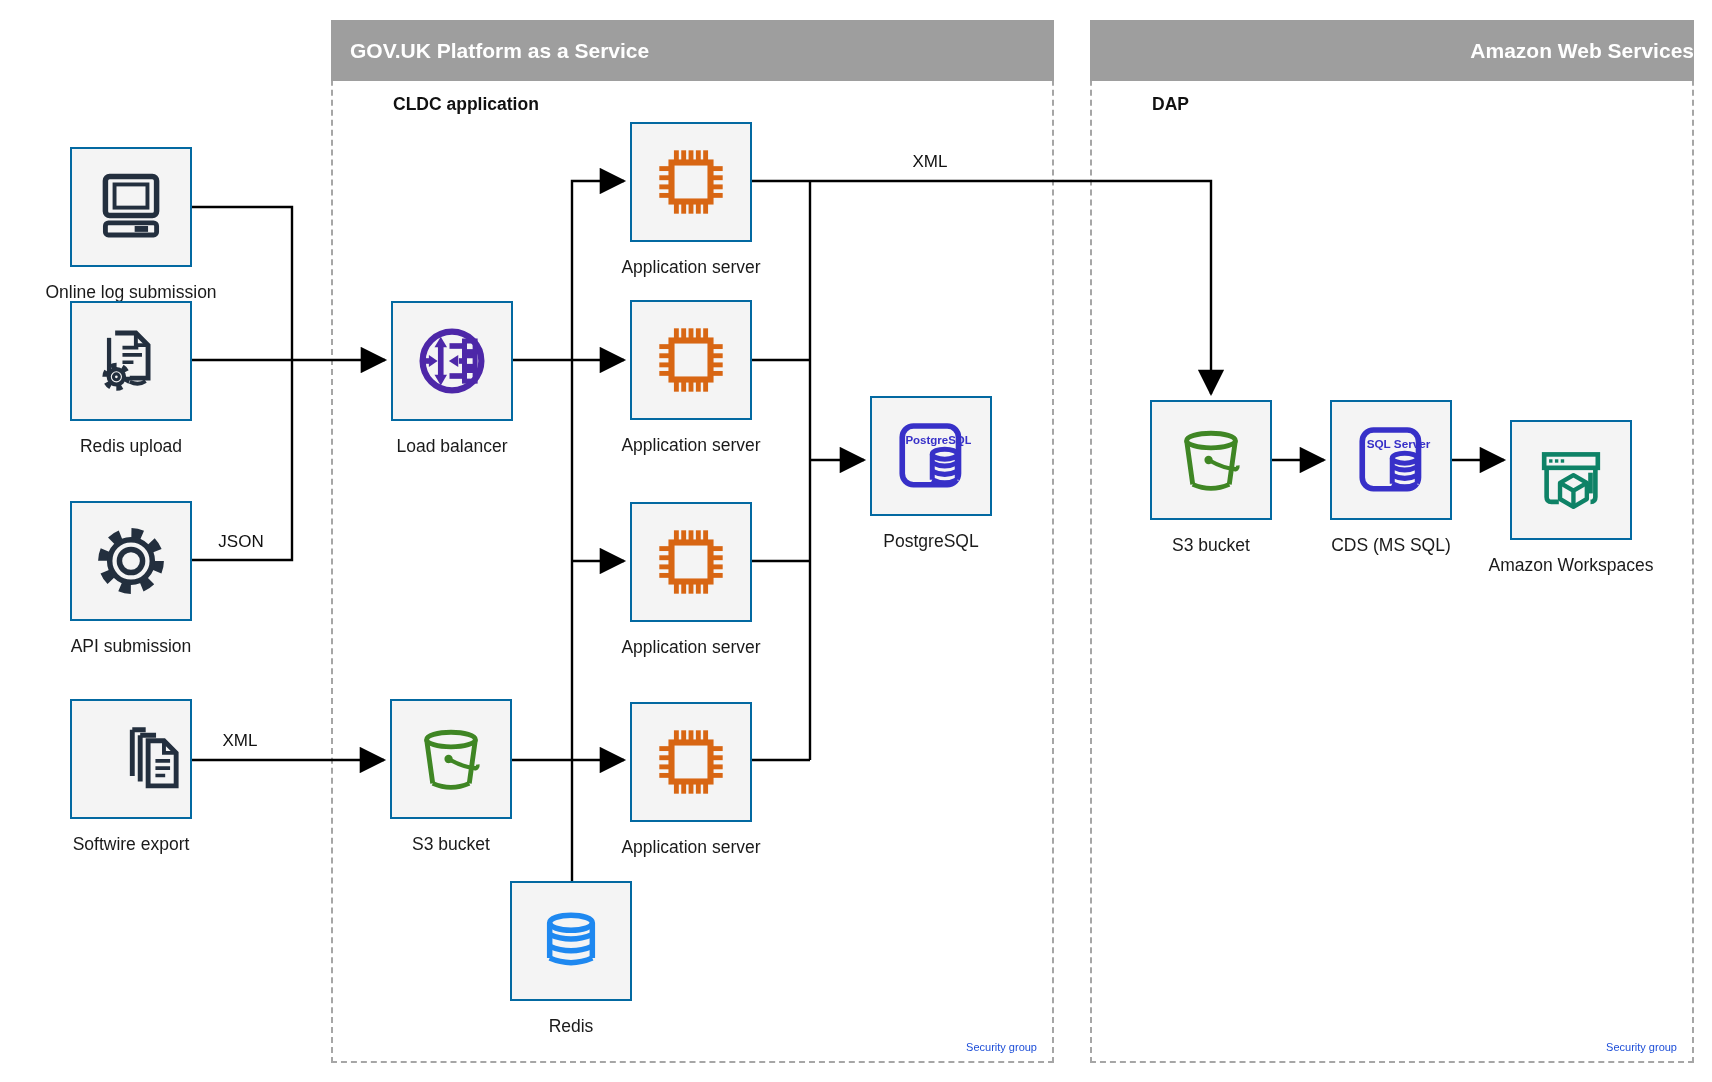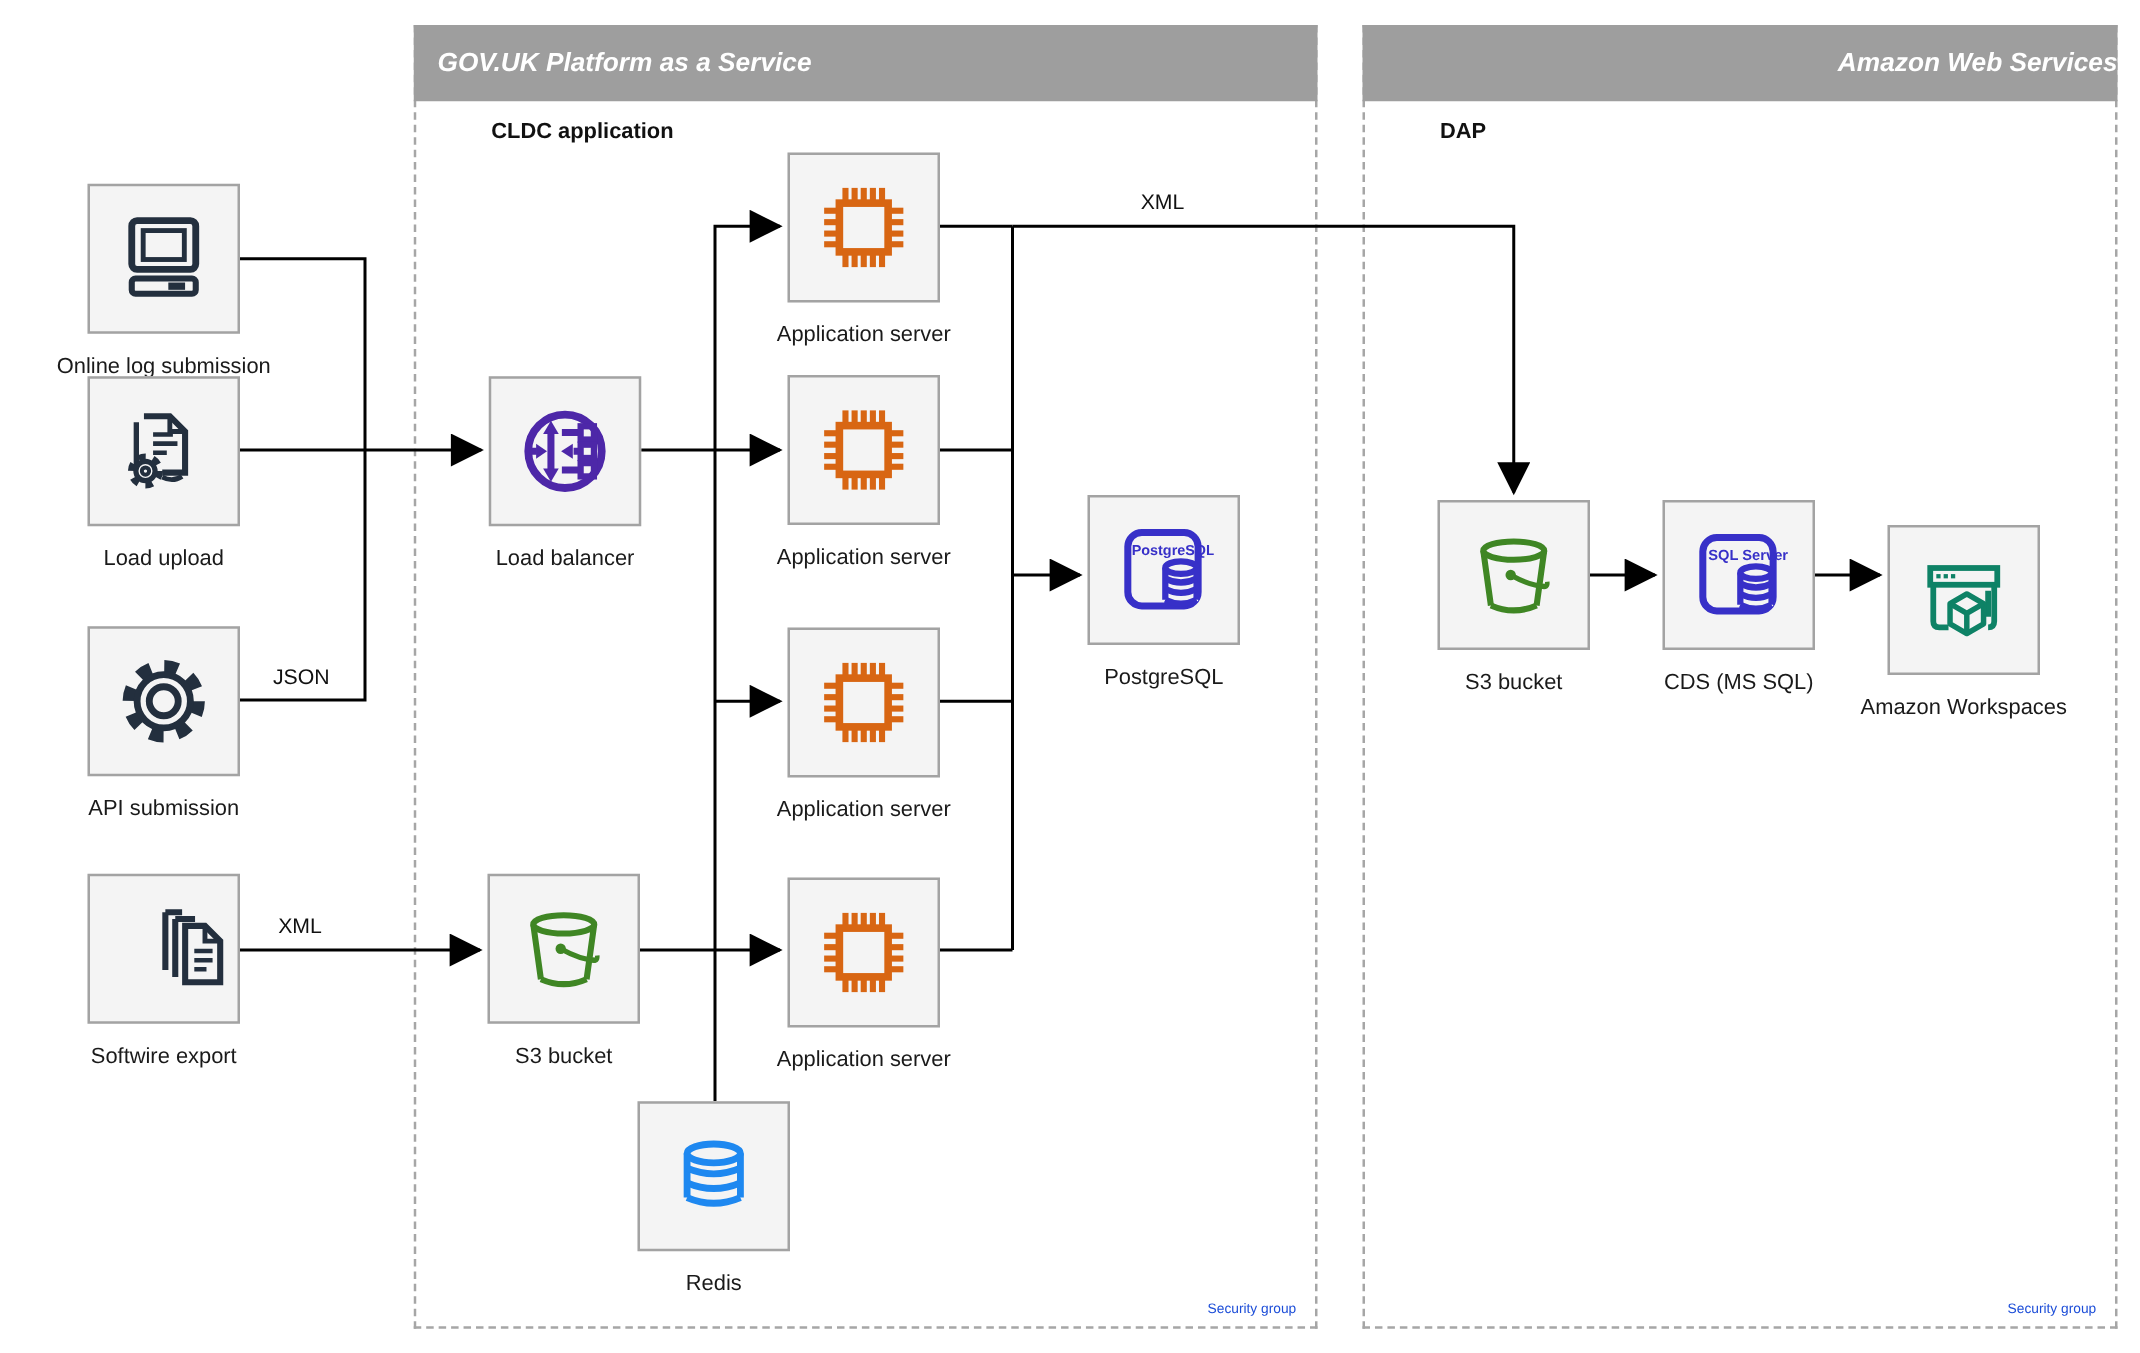--- a/index.html
+++ b/index.html
@@ -5,31 +5,31 @@
   html,body{margin:0;padding:0;background:#ffffff;}
   #canvas{
     position:relative;width:1712px;height:1082px;background:#ffffff;overflow:hidden;
     font-family:"Liberation Sans","DejaVu Sans",sans-serif;color:#1a1a1a;
   }
   .container{
     position:absolute;border:2px dashed #a6a6a6;background:transparent;z-index:0;
   }
   .container-header{
     position:absolute;left:-2px;right:-2px;top:-2px;height:61px;background:#9e9e9e;
-    color:#ffffff;font-weight:bold;font-size:21px;line-height:61px;padding-left:19px;font-style:italic;
+    color:#ffffff;font-weight:bold;font-size:21px;line-height:61px;padding-left:19px;
   }
   .container-sublabel{
     position:absolute;left:19px;top:72px;font-weight:bold;font-size:17.5px;color:#111111;margin-left:41px;
   }
   .container-footer{
     position:absolute;right:15px;bottom:8px;font-size:11px;color:#1d4ed8;
   }
   #wires{position:absolute;left:0;top:0;z-index:1;}
   .node{
-    position:absolute;width:122px;height:120px;background:#f4f4f4;border:2px solid #a3a3a3;
+    position:absolute;width:122px;height:120px;background:#f4f4f4;border:2px solid #0369a1;
     box-sizing:border-box;z-index:2;display:flex;align-items:center;justify-content:center;
   }
   .icon{display:block;line-height:0;}
   .icon svg{display:block;}
   .nlabel{
     position:absolute;left:50%;top:132px;transform:translateX(-50%);
     white-space:nowrap;font-size:17.5px;line-height:22px;color:#1a1a1a;text-align:center;
   }
   .edge-label{
     position:absolute;transform:translate(-50%,-50%);font-size:17px;color:#111111;z-index:3;
@@ -113,21 +113,21 @@
         <path d="M14 13 v29" stroke-width="3.5"></path>
         <path d="M19 9 h17 l10 10 v27 h-15" stroke-width="4"></path>
         <path d="M36 9 v10 h10" stroke-width="3.2"></path>
         <path d="M25 21 h13 M25 27 h16 M25 33 h9" stroke-width="3"></path>
         <circle cx="20" cy="45" r="9" stroke-width="5" stroke-dasharray="4.7 4.7"></circle>
         <circle cx="20" cy="45" r="6.3" stroke-width="3.4"></circle>
         <circle cx="20" cy="45" r="2.4" stroke-width="2.6"></circle>
         <path d="M31 49 q7 3.5 13 -0.5" stroke-width="3.2"></path>
       </svg>
     </span>
-    <div class="nlabel">Load upload</div>
+    <div class="nlabel">Redis upload</div>
   </div>
 
   <div class="node" style="left:70px;top:501px;">
     <span class="icon" style="color: rgb(35, 47, 62);">
       <svg width="78" height="78" viewBox="0 0 64 64" fill="none" stroke="currentColor">
         <circle cx="32" cy="32" r="22.5" stroke-width="9" stroke-dasharray="8.8 8.9"></circle>
         <circle cx="32" cy="32" r="17.5" stroke-width="4.5"></circle>
         <circle cx="32" cy="32" r="9.5" stroke-width="4.5"></circle>
       </svg>
     </span>

